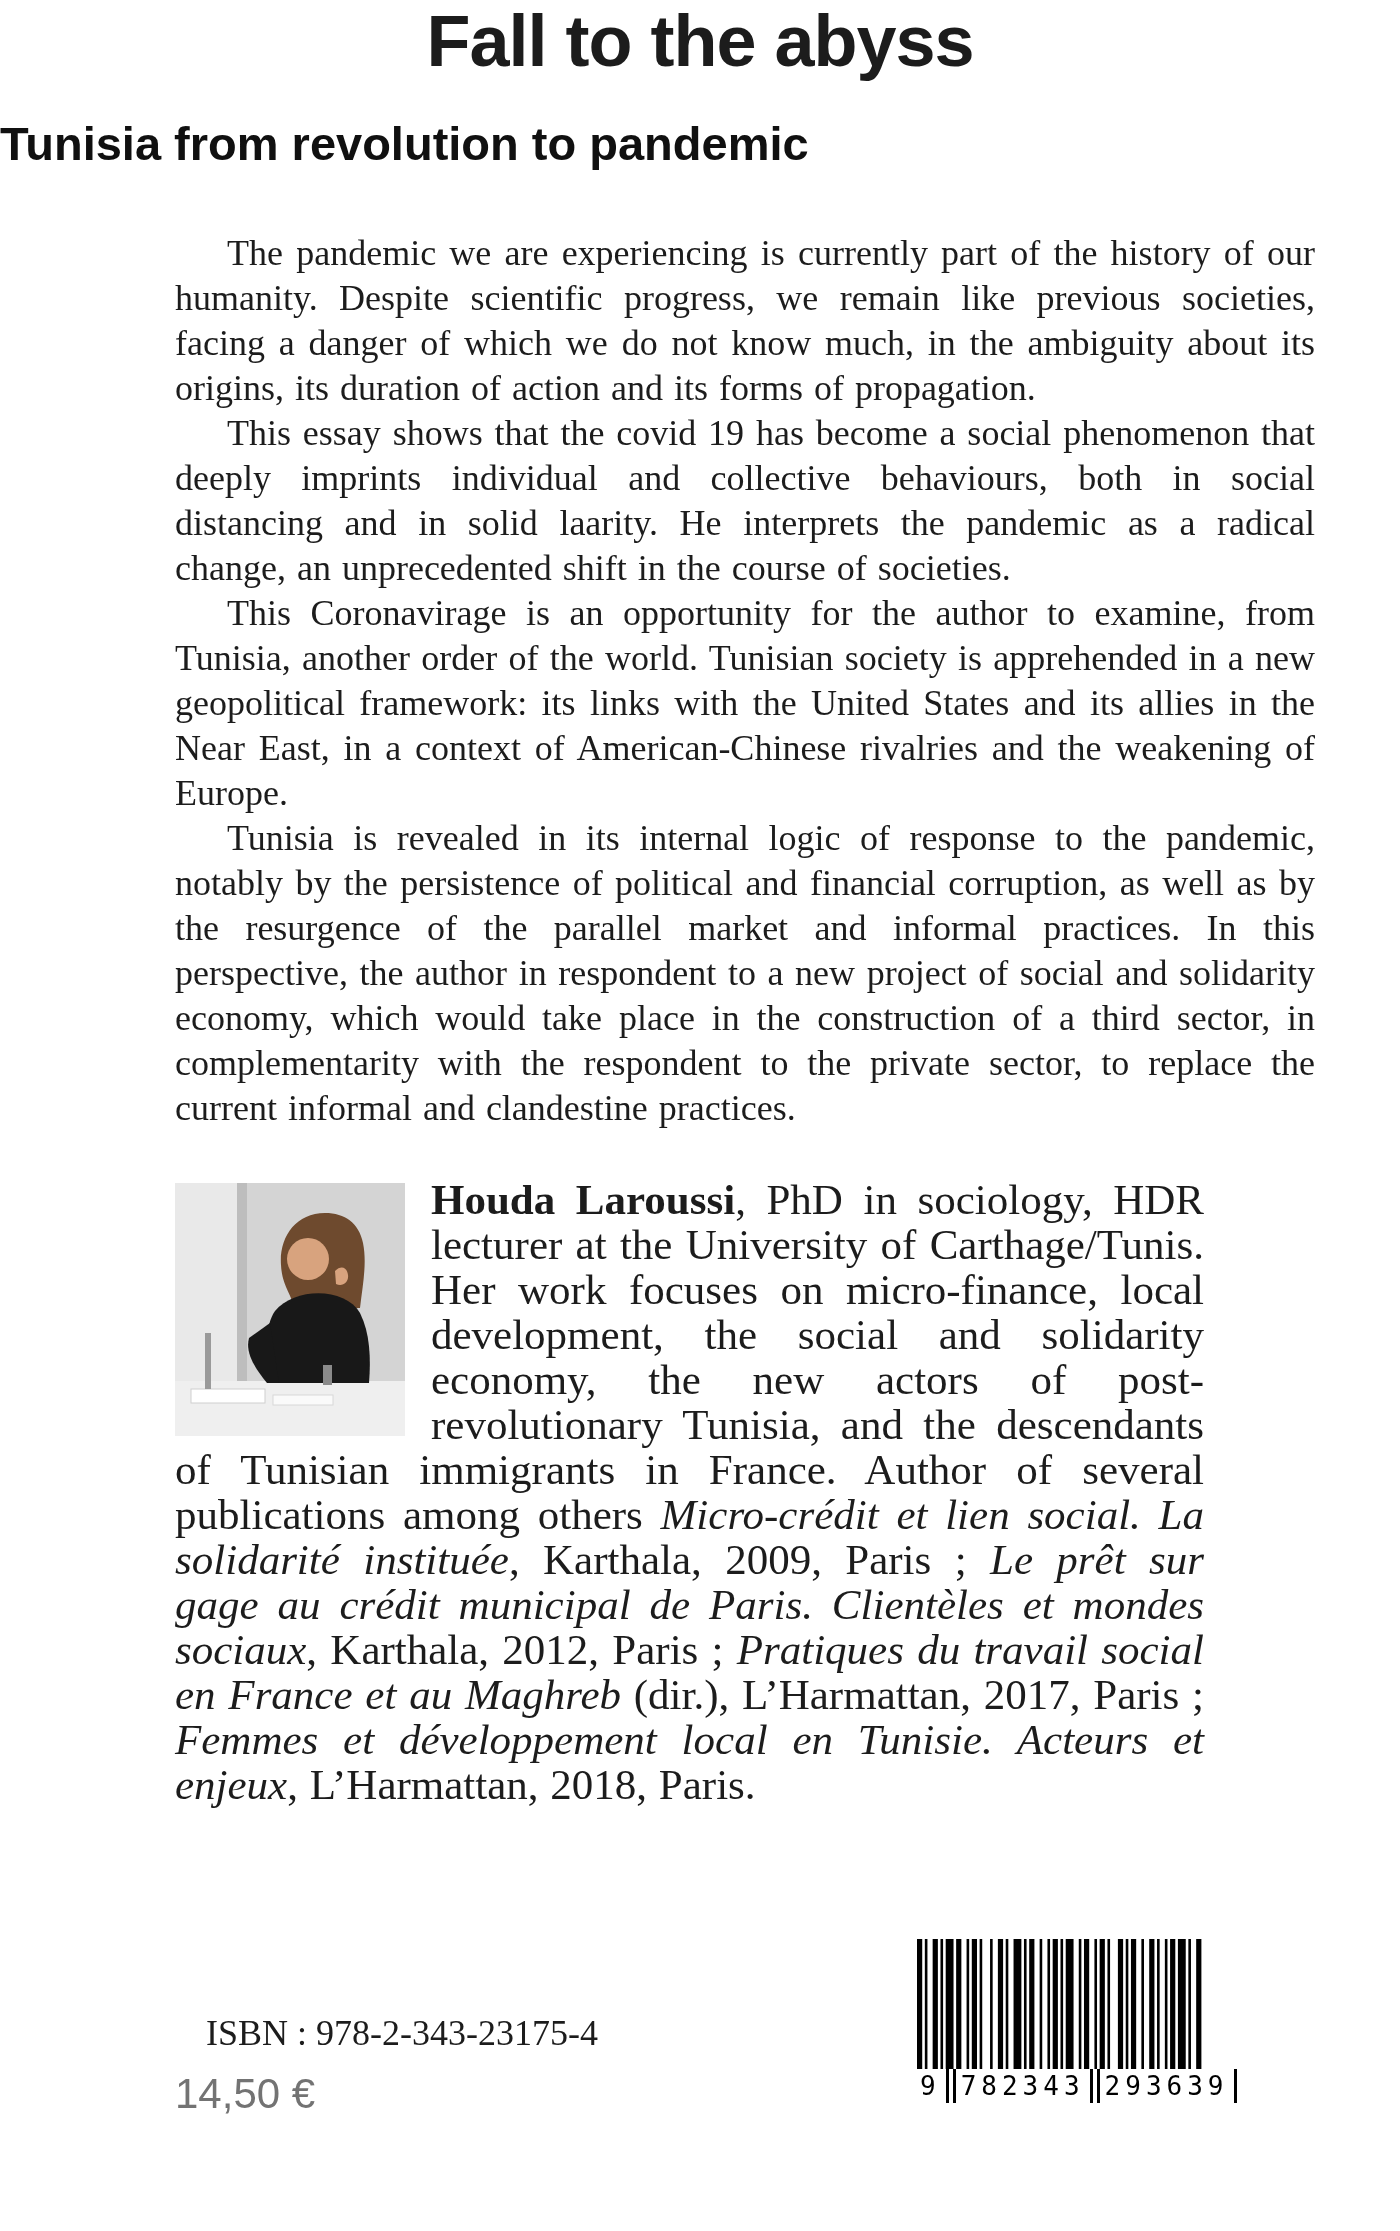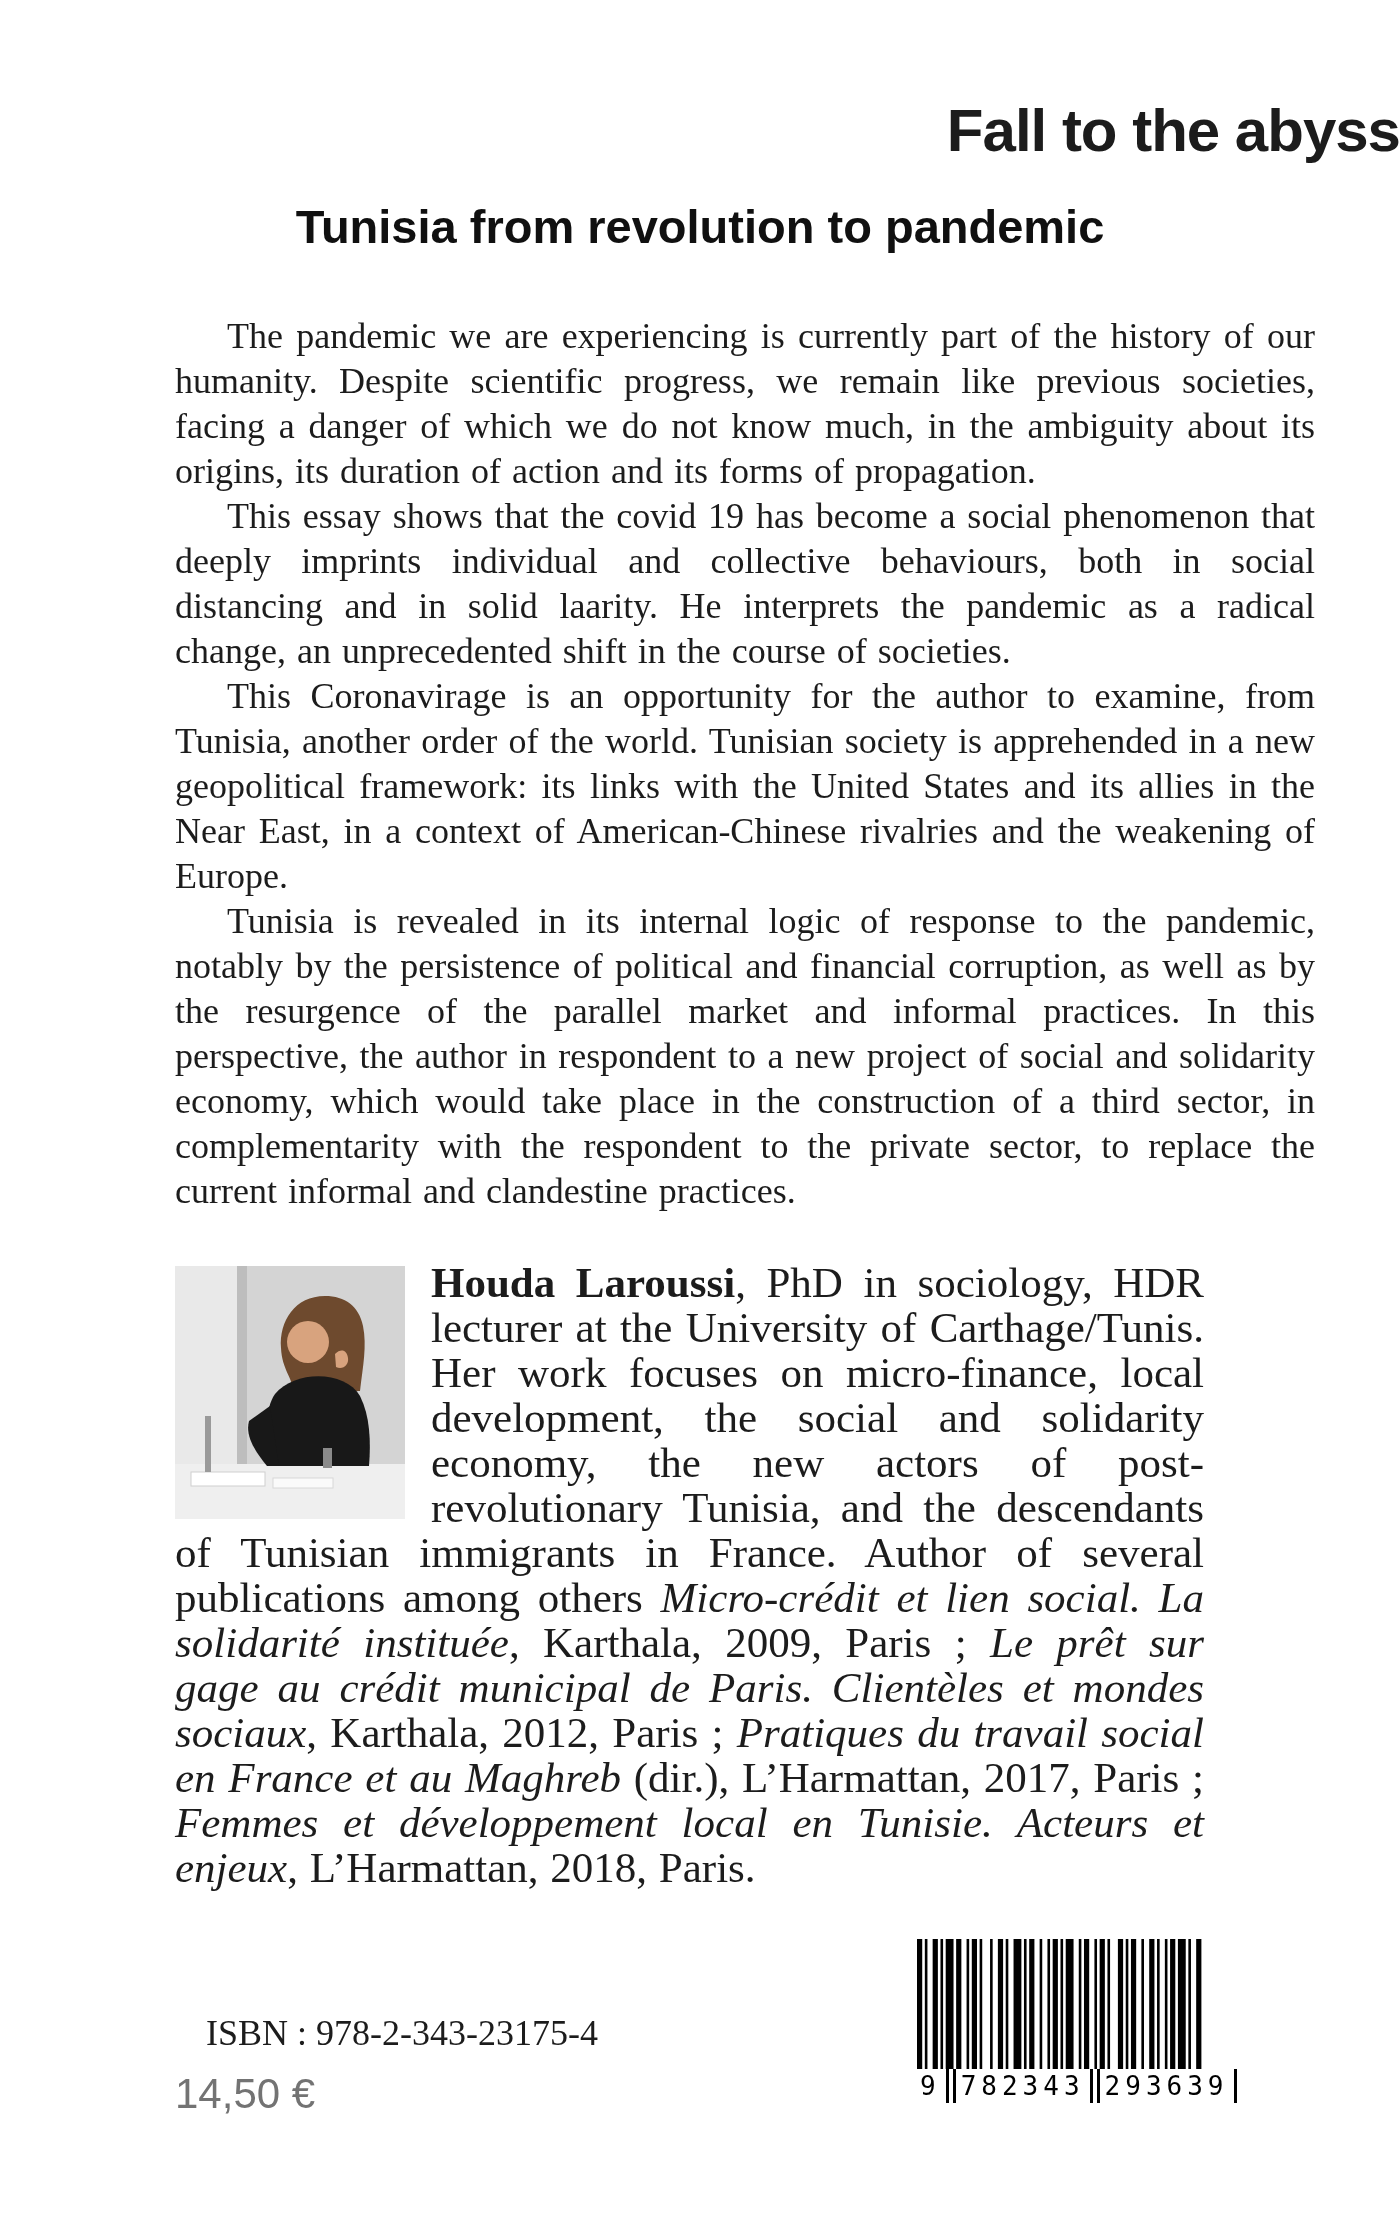--- a/index.html
+++ b/index.html
@@ -7,30 +7,29 @@
   .page {
     position:relative;
     width:1400px; height:2231px;
     margin:0 auto;
     background:#ffffff;
     font-family:"Liberation Serif", serif;
     color:#1c1c1c;
     overflow:hidden;
   }
   .title {
-    margin-top:96px;
-    text-align:right;
+    text-align:center;
     font-family:"Liberation Sans", sans-serif;
     font-weight:bold;
-    font-size:60px;
+    font-size:72px;
     letter-spacing:-1px;
   }
   .subtitle {
     margin-top:34px;
-    text-align:center;
+    text-align:left;
     font-family:"Liberation Sans", sans-serif;
     font-weight:bold;
     font-size:47px;
     color:#101010;
   }
   .synopsis {
     margin:60px 85px 0 175px;
   }
   .synopsis p {
     font-size:36px;

